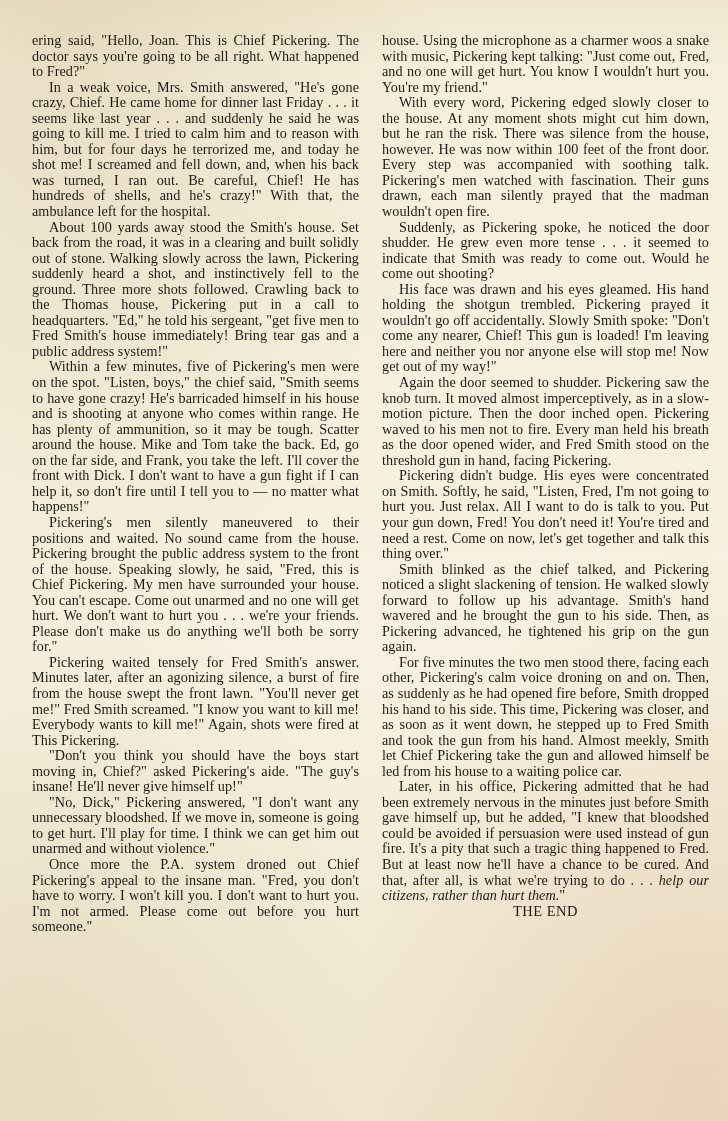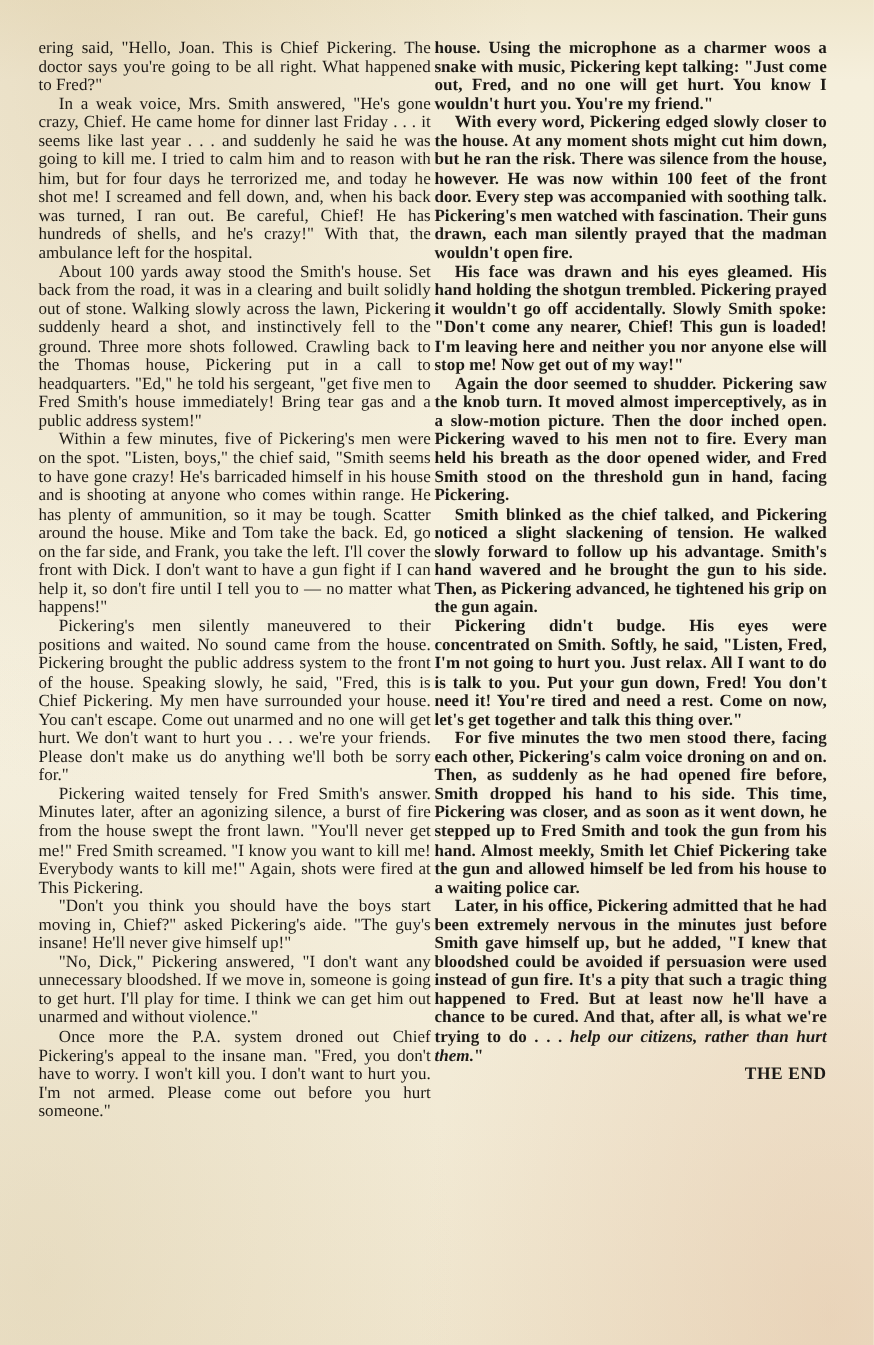--- a/index.html
+++ b/index.html
@@ -16,26 +16,26 @@
     color: #1d1a16;
   }
   .page { position: absolute; inset: 0; }
   .col {
     position: absolute; top: 33px;
     font-size: 14.2px; line-height: 15.55px;
     text-align: justify;
     letter-spacing: 0.05px;
   }
   .col-left { left: 32px; width: 327px; }
-  .col-right { left: 362px; width: 327px; font-weight: bold; }
+  .col-right { left: 382px; width: 327px; }
   .col p { margin: 0; text-indent: 17px; hyphens: manual; }
   .col p.cont { text-indent: 0; }
   .col p.last-para em { font-style: italic; }
   .end-mark {
-    text-align: right; text-indent: 0 !important;
+    text-align: center; text-indent: 0 !important;
     margin-top: 2px; letter-spacing: 0.5px; font-size: 14.5px;
   }
 </style>
 </head>
 <body>
 
 <div class="page">
   <div class="col col-left">
     <p class="cont">ering said, "Hello, Joan. This is Chief Pickering. The doctor says you're going to be all right. What happened to Fred?"</p>
     <p>In a weak voice, Mrs. Smith answered, "He's gone crazy, Chief. He came home for dinner last Friday . . . it seems like last year . . . and suddenly he said he was going to kill me. I tried to calm him and to reason with him, but for four days he terrorized me, and today he shot me! I screamed and fell down, and, when his back was turned, I ran out. Be careful, Chief! He has hundreds of shells, and he's crazy!" With that, the ambulance left for the hospital.</p>
@@ -44,21 +44,22 @@
     <p>Pickering's men silently maneuvered to their positions and waited. No sound came from the house. Pickering brought the public address system to the front of the house. Speaking slowly, he said, "Fred, this is Chief Pickering. My men have surrounded your house. You can't escape. Come out unarmed and no one will get hurt. We don't want to hurt you . . . we're your friends. Please don't make us do anything we'll both be sorry for."</p>
     <p>Pickering waited tensely for Fred Smith's answer. Minutes later, after an agonizing silence, a burst of fire from the house swept the front lawn. "You'll never get me!" Fred Smith screamed. "I know you want to kill me! Everybody wants to kill me!" Again, shots were fired at This Pickering.</p>
     <p>"Don't you think you should have the boys start moving in, Chief?" asked Pickering's aide. "The guy's insane! He'll never give himself up!"</p>
     <p>"No, Dick," Pickering answered, "I don't want any unnecessary bloodshed. If we move in, someone is going to get hurt. I'll play for time. I think we can get him out unarmed and without violence."</p>
     <p>Once more the P.A. system droned out Chief Pickering's appeal to the insane man. "Fred, you don't have to worry. I won't kill you. I don't want to hurt you. I'm not armed. Please come out before you hurt someone."</p>
   </div>
 
   <div class="col col-right">
     <p class="cont">house. Using the microphone as a charmer woos a snake with music, Pickering kept talking: "Just come out, Fred, and no one will get hurt. You know I wouldn't hurt you. You're my friend."</p>
     <p>With every word, Pickering edged slowly closer to the house. At any moment shots might cut him down, but he ran the risk. There was silence from the house, however. He was now within 100 feet of the front door. Every step was accompanied with soothing talk. Pickering's men watched with fascination. Their guns drawn, each man silently prayed that the madman wouldn't open fire.</p>
+    <p>Suddenly, as Pickering spoke, he noticed the door shudder. He grew even more tense . . . it seemed to indicate that Smith was ready to come out. Would he come out shooting?</p>
     <p>His face was drawn and his eyes gleamed. His hand holding the shotgun trembled. Pickering prayed it wouldn't go off accidentally. Slowly Smith spoke: "Don't come any nearer, Chief! This gun is loaded! I'm leaving here and neither you nor anyone else will stop me! Now get out of my way!"</p>
     <p>Again the door seemed to shudder. Pickering saw the knob turn. It moved almost imperceptively, as in a slow-motion picture. Then the door inched open. Pickering waved to his men not to fire. Every man held his breath as the door opened wider, and Fred Smith stood on the threshold gun in hand, facing Pickering.</p>
+    <p>Pickering didn't budge. His eyes were concentrated on Smith. Softly, he said, "Listen, Fred, I'm not going to hurt you. Just relax. All I want to do is talk to you. Put your gun down, Fred! You don't need it! You're tired and need a rest. Come on now, let's get together and talk this thing over."</p>
     <p>Smith blinked as the chief talked, and Pickering noticed a slight slackening of tension. He walked slowly forward to follow up his advantage. Smith's hand wavered and he brought the gun to his side. Then, as Pickering advanced, he tightened his grip on the gun again.</p>
-    <p>Pickering didn't budge. His eyes were concentrated on Smith. Softly, he said, "Listen, Fred, I'm not going to hurt you. Just relax. All I want to do is talk to you. Put your gun down, Fred! You don't need it! You're tired and need a rest. Come on now, let's get together and talk this thing over."</p>
     <p>For five minutes the two men stood there, facing each other, Pickering's calm voice droning on and on. Then, as suddenly as he had opened fire before, Smith dropped his hand to his side. This time, Pickering was closer, and as soon as it went down, he stepped up to Fred Smith and took the gun from his hand. Almost meekly, Smith let Chief Pickering take the gun and allowed himself be led from his house to a waiting police car.</p>
     <p class="last-para"><span>Later, in his office, Pickering admitted that he had been extremely nervous in the minutes just before Smith gave himself up, but he added, "I knew that bloodshed could be avoided if persuasion were used instead of gun fire. It's a pity that such a tragic thing happened to Fred. But at least now he'll have a chance to be cured. And that, after all, is what we're trying to do . . . </span><em>help our citizens, rather than hurt them.</em><span>"</span></p>
     <p class="end-mark">THE END</p>
   </div>
 </div>
 
 </body></html>

